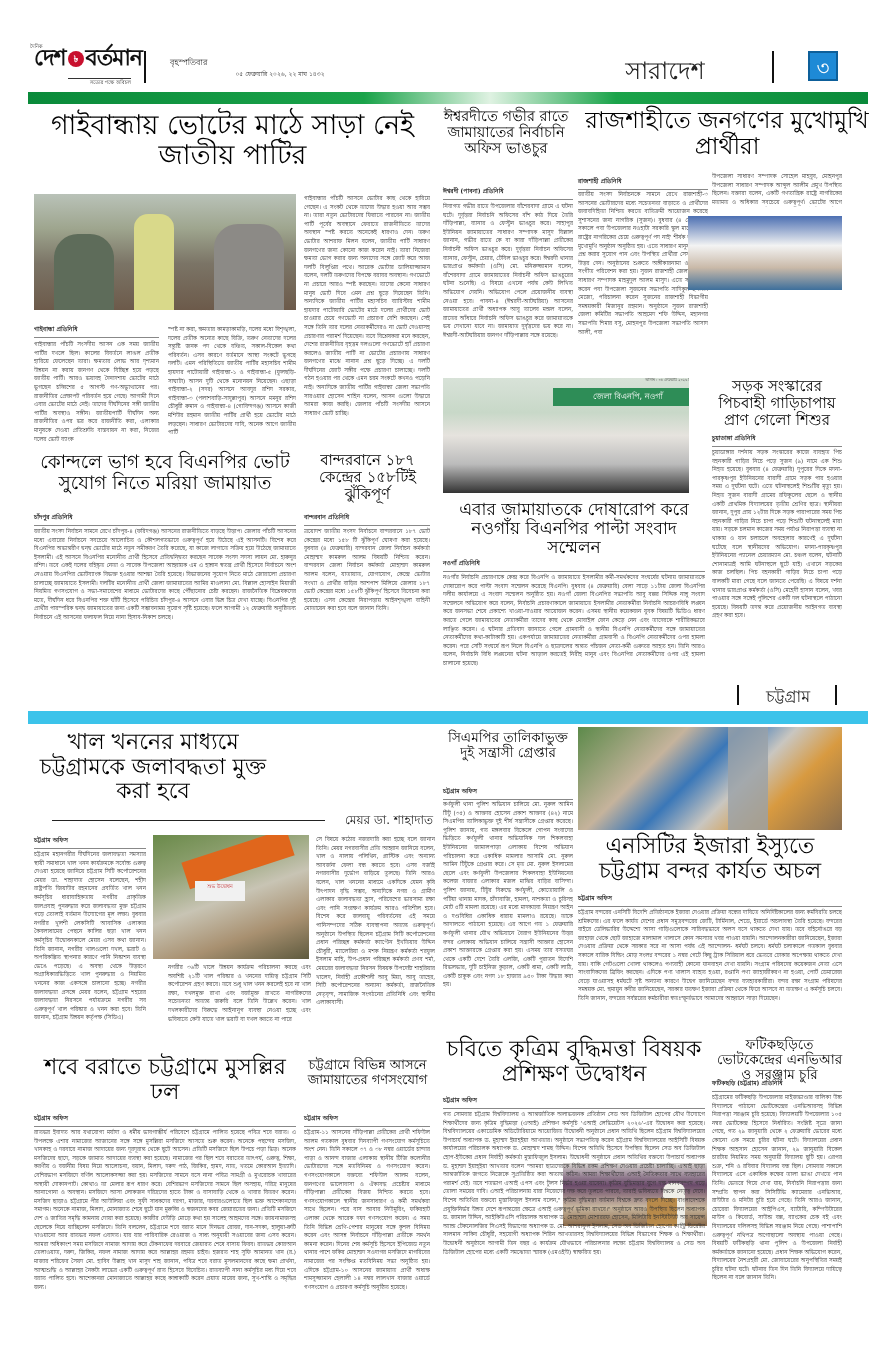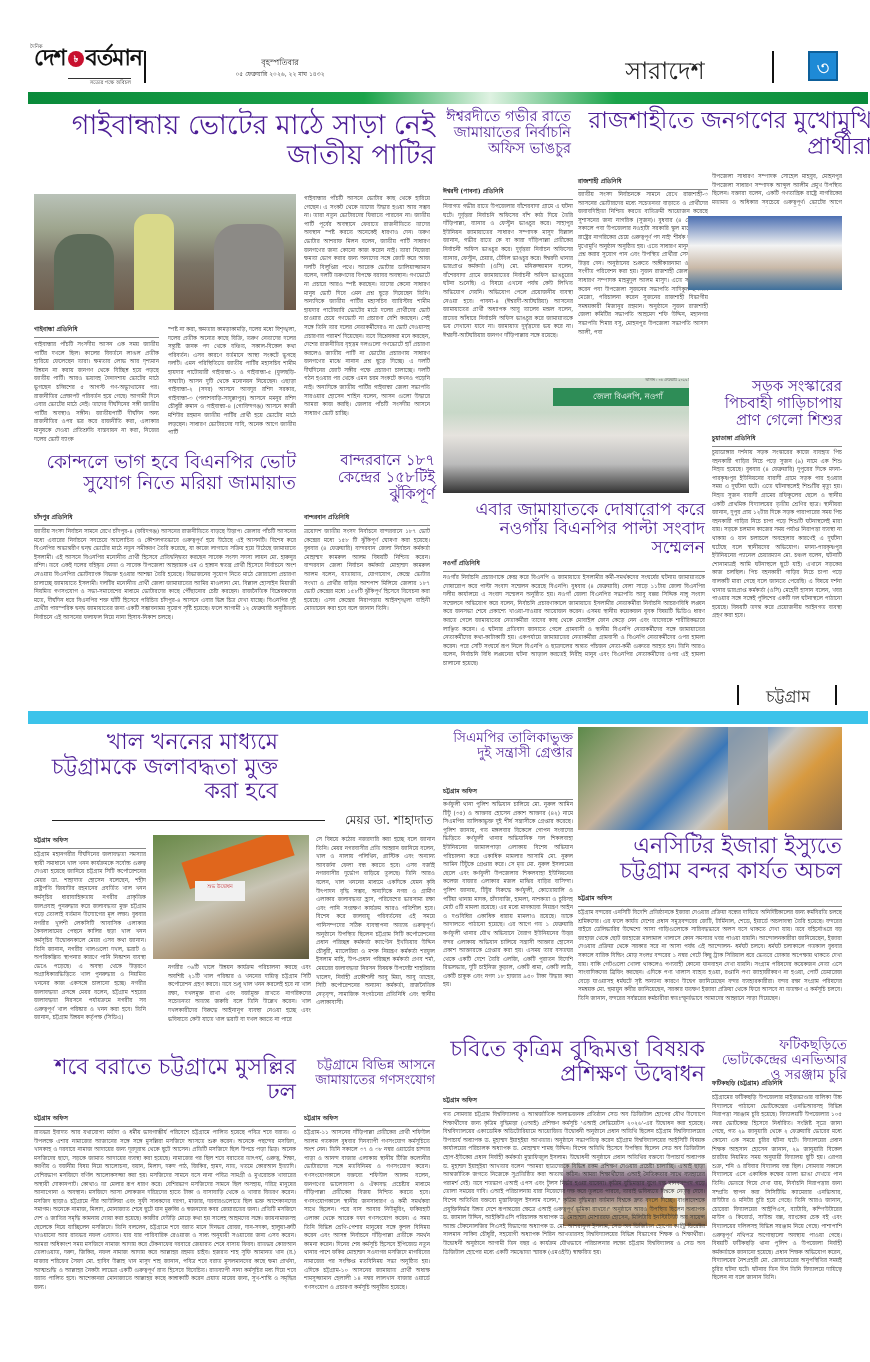--- a/index.html
+++ b/index.html
@@ -1,20 +1,20 @@
 <!DOCTYPE html>
 <html><head>
 <meta charset="utf-8">
 <style>
 *{box-sizing:border-box;margin:0;padding:0}
 html,body{width:870px;height:1362px;background:#fff;overflow:hidden}
 body{font-family:"DejaVu Sans",sans-serif;color:#111;position:relative}
 .abs{position:absolute}
 .txt{font-size:5.6px;line-height:8.6px;color:#333;text-align:justify;overflow:hidden}
-.head{font-family:"DejaVu Sans",sans-serif;color:#4c1d95;text-align:right;font-weight:400;line-height:1.12}
+.head{font-family:"DejaVu Sans",sans-serif;color:#000000;text-align:center;font-weight:400;line-height:1.12}
 .by{font-size:6px;font-weight:700;color:#222;border-bottom:1px solid #888;padding-bottom:2px}
 .photo{border:0;overflow:hidden}
 .logo{left:34px;top:40px;font-size:22px;font-weight:700;color:#111;letter-spacing:-1px}
 .logo-small{left:30px;top:43px;font-size:5px;color:#333}
 .logo-tag{left:68px;top:78px;font-size:5px;color:#333;border-top:1px solid #333;padding-left:22px}
 .dot{display:inline-block;width:16px;height:16px;border-radius:50%;background:#c8102e;color:#fff;font-size:9px;line-height:16px;text-align:center;vertical-align:middle;margin:0 2px}
 .vbar{background:#111;width:2px}
 .green-bar{left:28px;top:92px;width:840px;height:12px;background:linear-gradient(90deg,#0a8a3a 0%,#1aa34a 40%,#dff2e2 55%,#1aa34a 70%,#0a8a3a 100%)}
 .blue-bar{left:28px;top:711px;width:840px;height:13px;background:#3bc3ea}
 .pageno{left:808px;top:51px;width:30px;height:30px;background:#1e8ad6;color:#fff;font-size:20px;text-align:center;line-height:30px;border:2px solid #0d5f9a}
@@ -22,21 +22,21 @@
 </style>
 </head>
 <body>
 
 <div class="abs logo-small">দৈনিক</div>
 <div class="abs logo">
   <span>দেশ</span><span class="dot">৳</span><span>বর্তমান</span>
 </div>
 <div class="abs logo-tag">সত্যের পক্ষে অবিচল</div>
 <div class="abs vbar" style="left:144px;top:51px;height:32px"></div>
-<div class="abs" style="left:170px;top:56px;width:220px;text-align:center;font-size:8px;color:#222">বৃহস্পতিবার</div>
+<div class="abs" style="left:170px;top:56px;width:220px;text-align:left;font-size:8px;color:#222">বৃহস্পতিবার</div>
 <div class="abs" style="left:170px;top:69px;width:220px;text-align:center;font-size:6px;color:#333">০৫ ফেব্রুয়ারি ২০২৬, ২২ মাঘ ১৪৩২</div>
 <div class="abs" style="left:590px;top:52px;width:150px;text-align:center;font-size:24px;color:#222">সারাদেশ</div>
 <div class="abs vbar" style="left:772px;top:51px;height:32px"></div>
 <div class="abs pageno">৩</div>
 <div class="abs green-bar"></div>
 
 <div class="abs head" style="left:30px;top:110px;width:405px;font-size:27px">গাইবান্ধায় ভোটের মাঠে সাড়া নেই জাতীয় পাটির</div>
 <div class="abs photo" style="left:34px;top:194px;width:262px;height:116px;background:linear-gradient(180deg,#b9c2b8 0%,#9ea58e 30%,#7b7466 60%,#6c5a4a 100%)">
   <div style="position:absolute;left:100px;top:20px;width:40px;height:96px;background:#d9d98a;border-radius:14px 14px 0 0"></div>
   <div style="position:absolute;left:180px;top:30px;width:70px;height:86px;background:#8c8a86;border-radius:24px 24px 0 0"></div>

